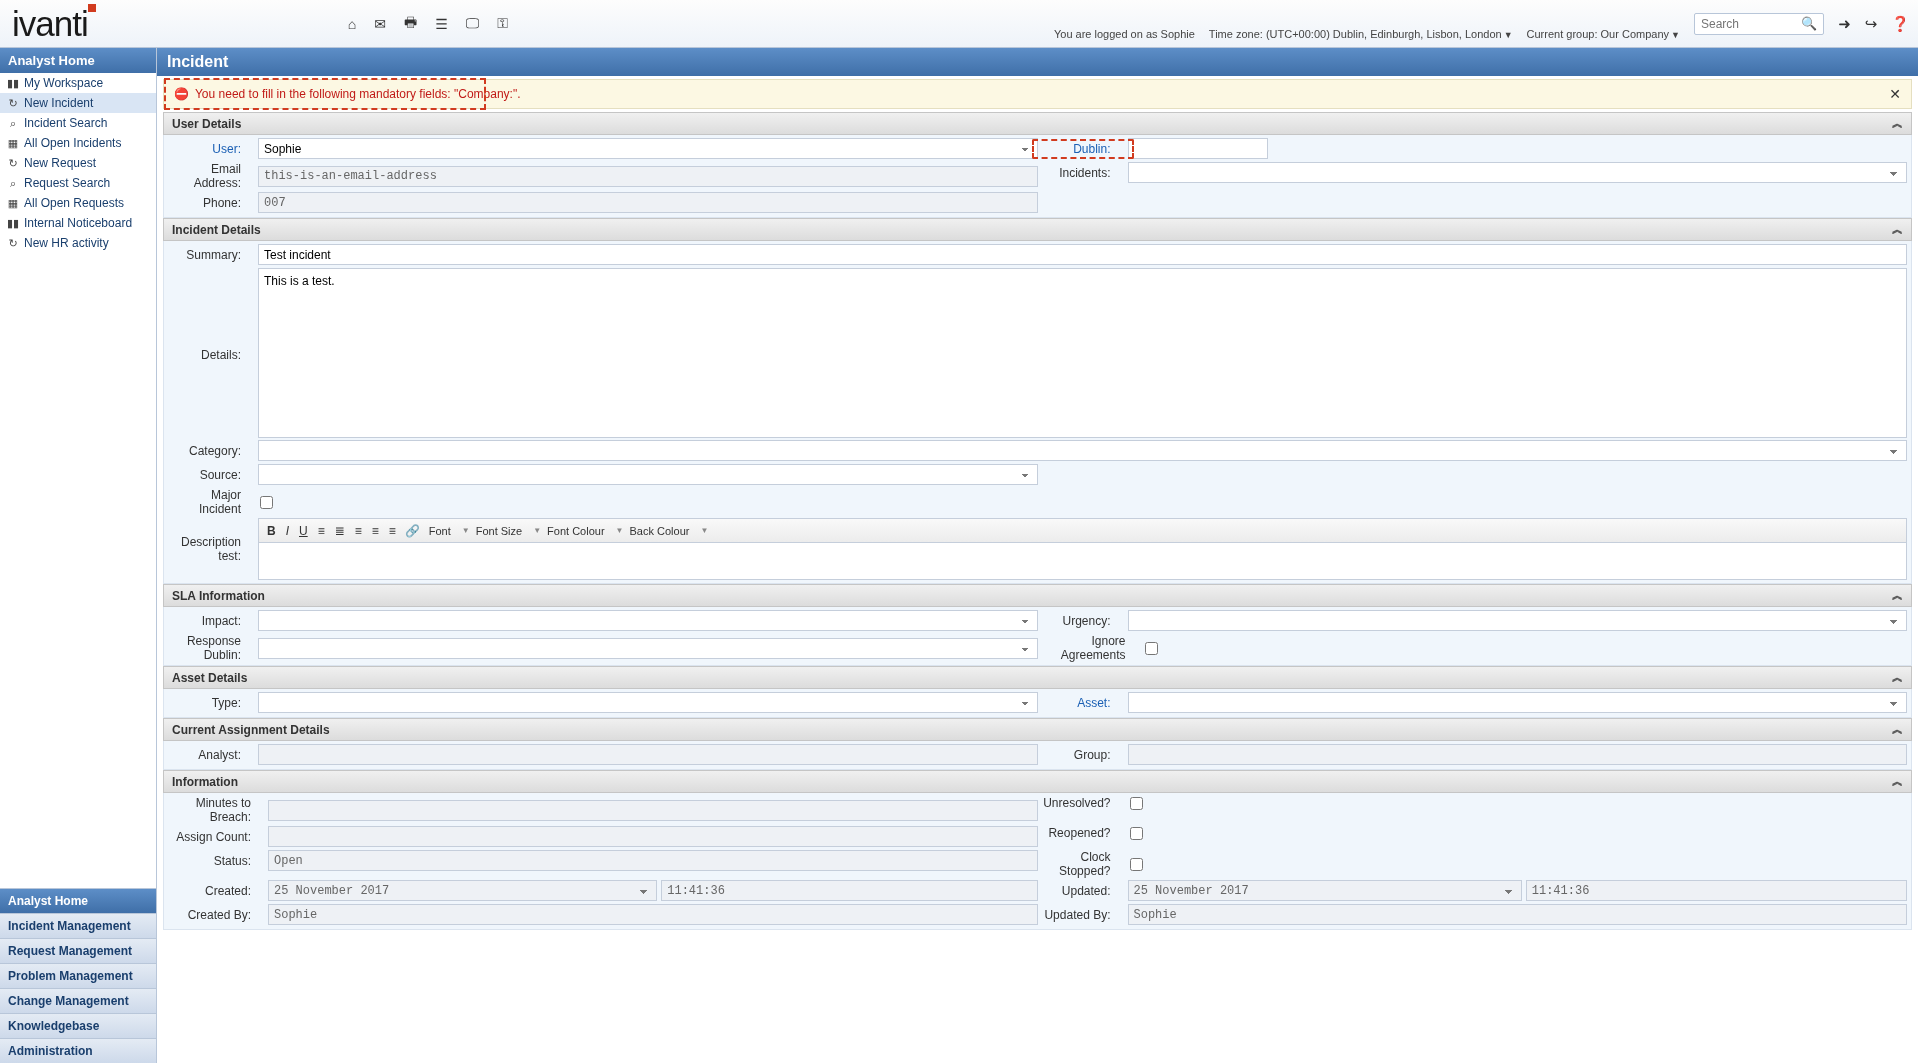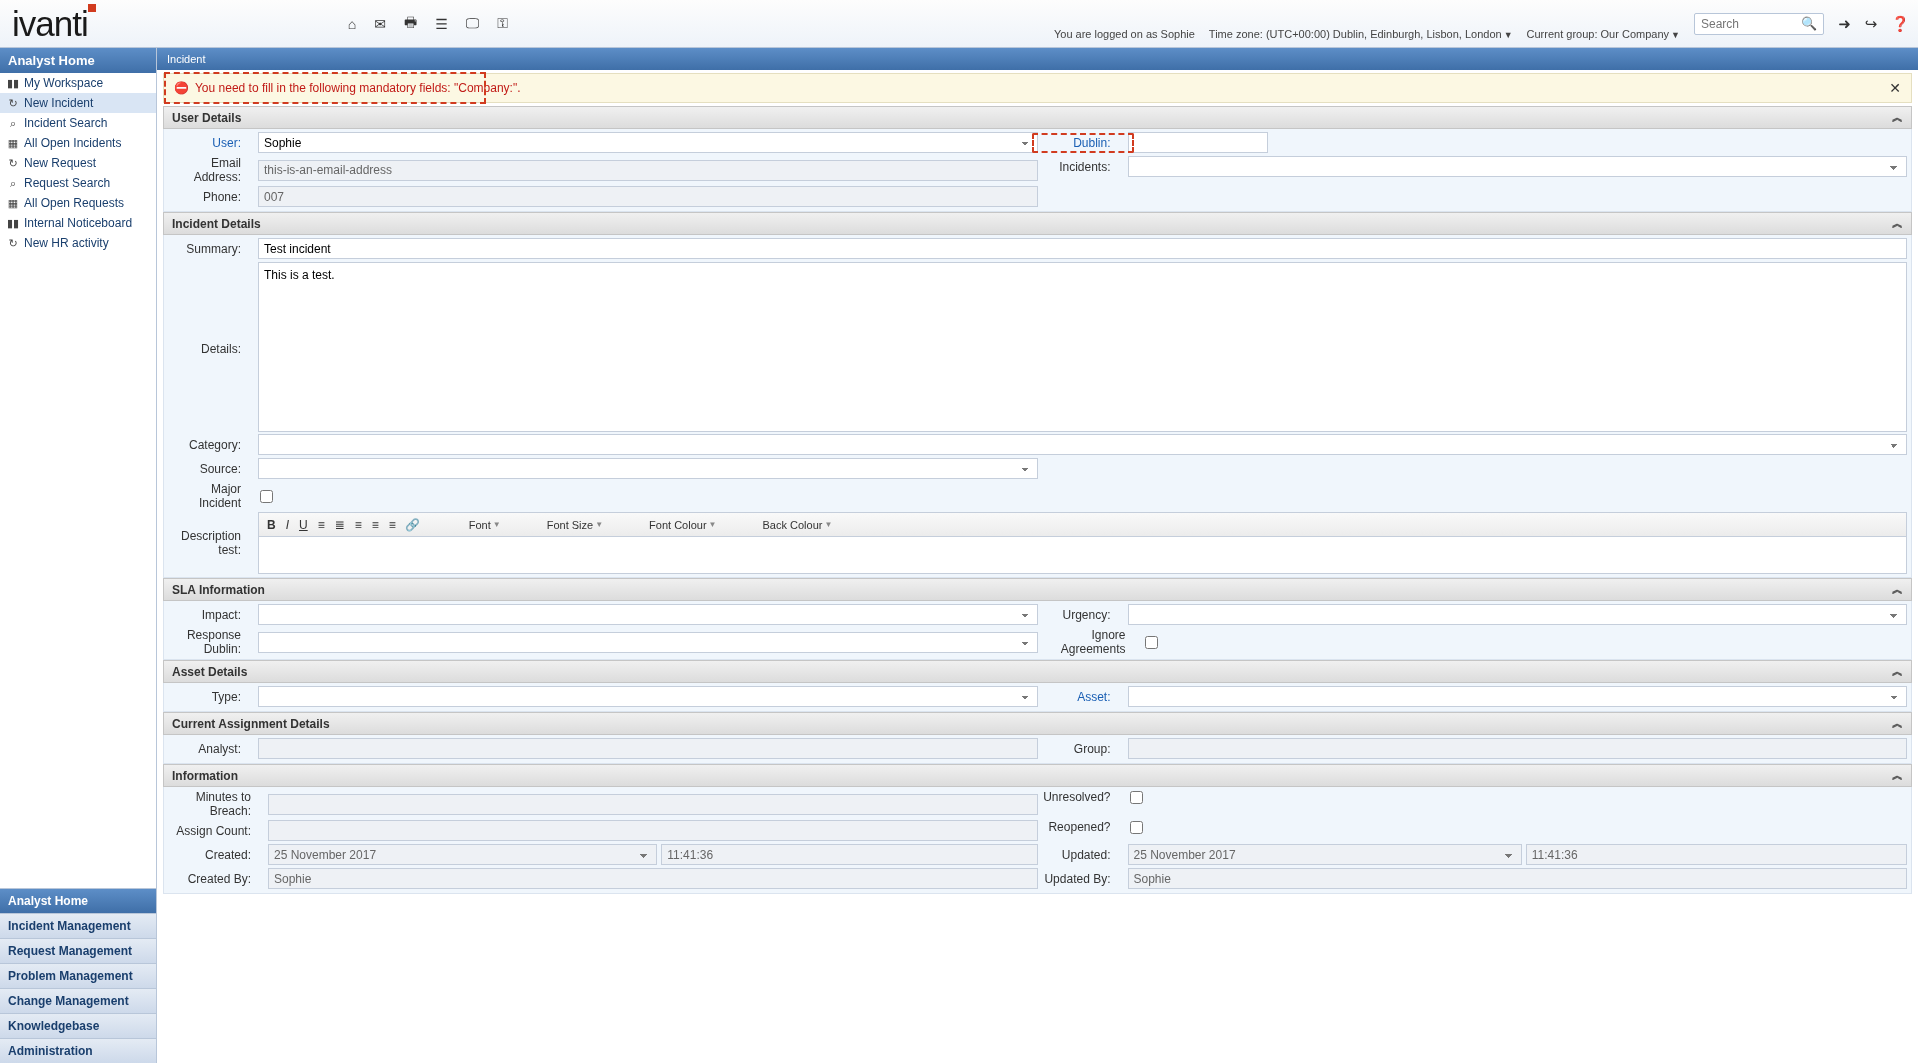--- a/index.html
+++ b/index.html
@@ -24,21 +24,21 @@
 .side-header { background: linear-gradient(#5d8ec7, #3f6fa8); color: #fff; font-weight: bold; font-size: 13px; padding: 5px 8px; }
 .side-list { flex: 1; background: #fff; overflow-y: auto; }
 .side-item { display: flex; align-items: center; gap: 5px; padding: 3px 7px; font-size: 12px; color: #1a3f6d; cursor: pointer; }
 .side-item.active { background: #d9e5f4; }
 .side-item .sico { font-size: 11px; color: #444; width: 12px; text-align: center; }
 .side-bottom { }
 .side-btn { padding: 5px 8px; font-size: 12px; border-top: 1px solid #b8c6d9; background: linear-gradient(#e4ebf4, #cdd9ea); cursor: pointer; color: #1a3f6d; font-weight: bold; }
 .side-btn.active { background: linear-gradient(#5d8ec7, #3f6fa8); color: #fff; }
 
 .content { flex: 1; display: flex; flex-direction: column; background: #fff; overflow: hidden; }
-.content-header { background: linear-gradient(#5d8ec7, #3f6fa8); color: #fff; font-weight: normal; font-size: 11px; padding: 5px 10px; }
+.content-header { background: linear-gradient(#5d8ec7, #3f6fa8); color: #fff; font-weight: bold; font-size: 16px; padding: 5px 10px; }
 
 .alert { margin: 3px 6px 3px 6px; padding: 6px 10px; background: #fcf8e3; border: 1px solid #e5dfc0; color: #c11b17; display: flex; align-items: center; font-size: 12px; position: relative; }
 .alert-hi { position: absolute; left: 0; top: -2px; bottom: -2px; width: 322px; border: 2px dashed #d13b1f; pointer-events: none; }
 .alert .eicon { margin-right: 6px; font-size: 12px; }
 .alert .aclose { margin-left: auto; color: #333; cursor: pointer; font-size: 14px; }
 
 .content-scroll { flex: 1; overflow-y: auto; padding: 0 6px 20px 6px; }
 
 .section-hdr { background: linear-gradient(#f0f0f0, #dcdcdc); border: 1px solid #c5c5c5; padding: 3px 8px; font-weight: bold; font-size: 12px; display: flex; align-items: center; margin-top: 0; }
 .section-hdr .collapse { margin-left: auto; font-size: 11px; color: #555; cursor: pointer; }
@@ -46,32 +46,32 @@
 
 .form-row { display: flex; align-items: flex-start; padding: 1px 4px; min-height: 24px; }
 .form-row.single .col { width: 100%; }
 .col { display: flex; align-items: center; width: 50%; }
 .col.full { width: 100%; }
 .flabel { width: 90px; text-align: right; padding-right: 17px; font-size: 12px; color: #333; flex-shrink: 0; }
 .flabel.link { color: #1a5fb4; cursor: pointer; }
 .flabel.req { position: relative; }
 .req-hi { position: absolute; top: -3px; bottom: -3px; left: -6px; right: -6px; border: 2px dashed #d13b1f; border-radius: 2px; }
 .finput { flex: 1; height: 21px; border: 1px solid #c5cedb; background: #fff; padding: 0 5px; font-size: 12px; outline: none; }
-.finput.ro { background: #eef1f5; color: #666; }
+.finput.ro { background: #eef1f5; color: #666; font-family: Liberation Mono, monospace; }
 .finput.dd { padding-right: 18px; background-image: linear-gradient(45deg, transparent 50%, #777 50%), linear-gradient(135deg, #777 50%, transparent 50%); background-position: calc(100% - 12px) 9px, calc(100% - 8px) 9px; background-size: 4px 4px, 4px 4px; background-repeat: no-repeat; }
 .ftextarea { flex: 1; height: 170px; border: 1px solid #c5cedb; background: #fff; padding: 5px; font-size: 12px; font-family: inherit; resize: none; outline: none; }
 .fcheck { margin-left: 2px; }
 .ftime { width: 182px; margin-left: 4px; }
 
 .rte-toolbar { flex: 1; display: flex; align-items: center; gap: 6px; background: linear-gradient(#f9f9f9, #ececec); border: 1px solid #c5cedb; border-bottom: none; height: 24px; padding: 0 6px; font-size: 12px; }
 .rte-toolbar .rbtn { cursor: pointer; color: #333; padding: 0 2px; }
 .rte-toolbar .rbtn.b { font-weight: bold; }
 .rte-toolbar .rbtn.i { font-style: italic; }
 .rte-toolbar .rbtn.u { text-decoration: underline; }
-.rte-toolbar .rsel { font-size: 11px; color: #333; display: flex; align-items: center; gap: 2px; cursor: pointer; margin-left: 40px; }
+.rte-toolbar .rsel { font-size: 11px; color: #333; display: flex; align-items: center; gap: 11px; cursor: pointer; }
 .rte-toolbar .rsel .dd { font-size: 8px; color: #888; }
 .rte-body { height: 38px; border: 1px solid #c5cedb; background: #fff; }
 </style>
 </head>
 <body>
 
 <div class="topbar">
   <div class="logo"><span>ivanti</span><span class="logo-accent"></span></div>
   <div class="top-icons">
     <span>⌂</span>
@@ -347,20 +347,30 @@
               <span class="flabel" style="width:100px">Assign Count:</span>
               <input class="finput ro" readonly="" style="">
             </div>
           <div class="col">
               <span class="flabel">Reopened?</span>
               <input type="checkbox" class="fcheck" style="">
             </div>
         </div>
         <div class="form-row">
           <div class="col">
+              <span class="flabel" style="width:100px">Status:</span>
+              <input class="finput ro" readonly="" value="Open" style="">
+            </div>
+          <div class="col">
+              <span class="flabel">Clock Stopped?</span>
+              <input type="checkbox" class="fcheck" style="">
+            </div>
+        </div>
+        <div class="form-row">
+          <div class="col">
               <span class="flabel" style="width:100px">Created:</span>
               <input class="finput dd ro" readonly="" value="25 November 2017" style="">
               <input class="finput ro ftime" readonly="" value="11:41:36" style="">
             </div>
           <div class="col">
               <span class="flabel">Updated:</span>
               <input class="finput dd ro" readonly="" value="25 November 2017" style="">
               <input class="finput ro ftime" readonly="" value="11:41:36" style="">
             </div>
         </div>

